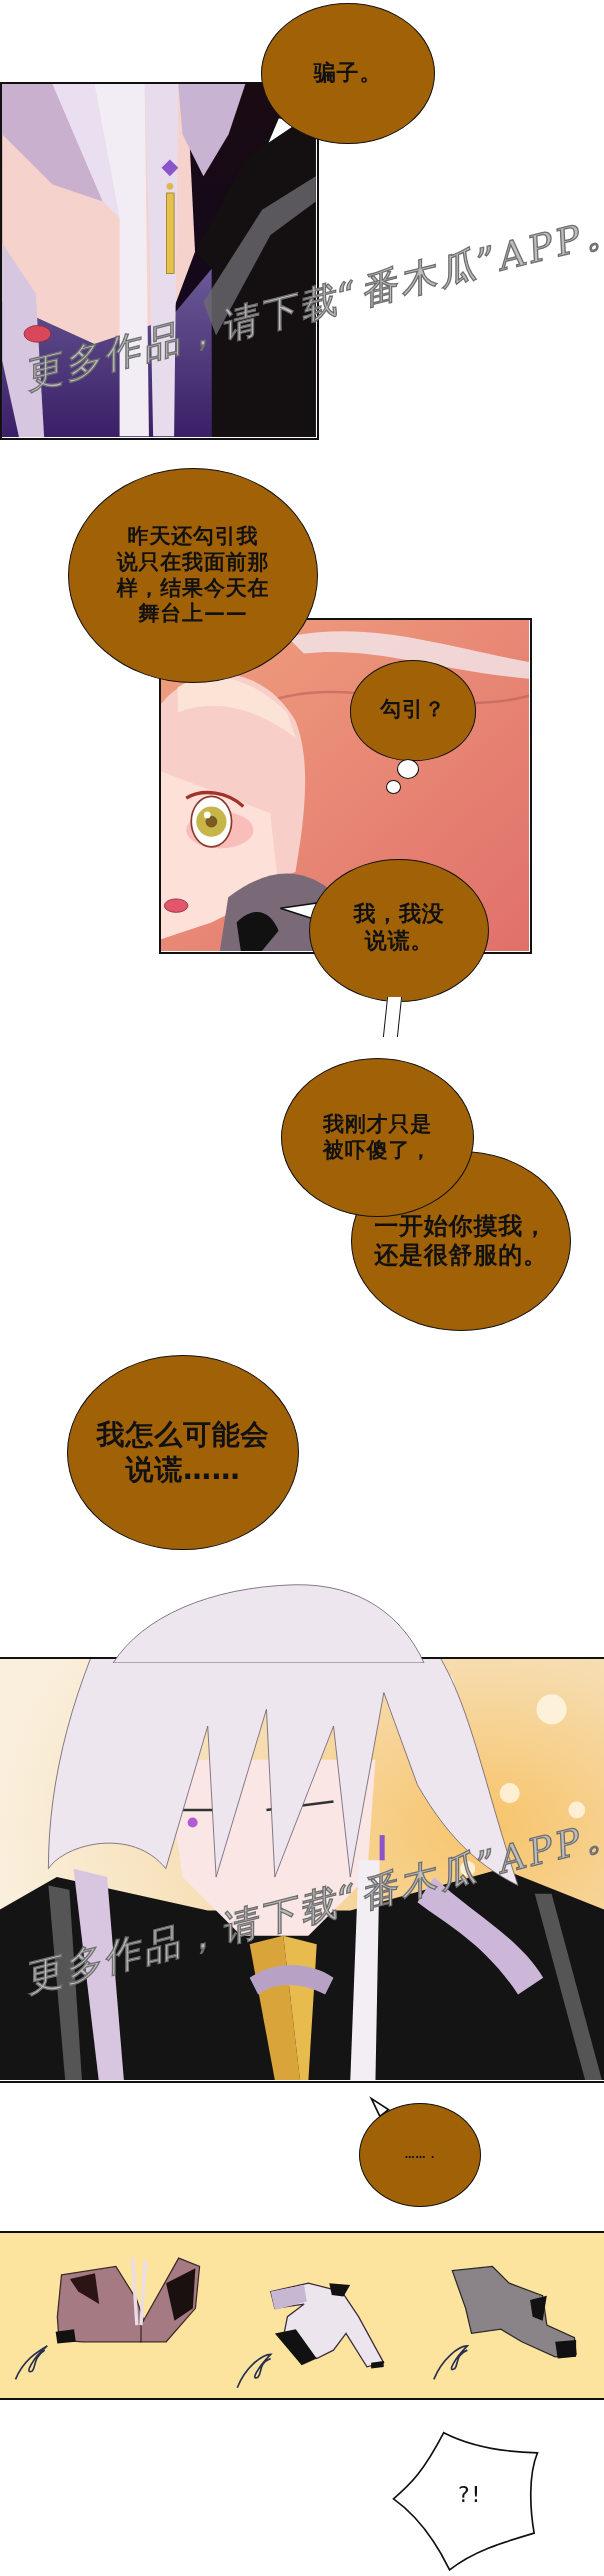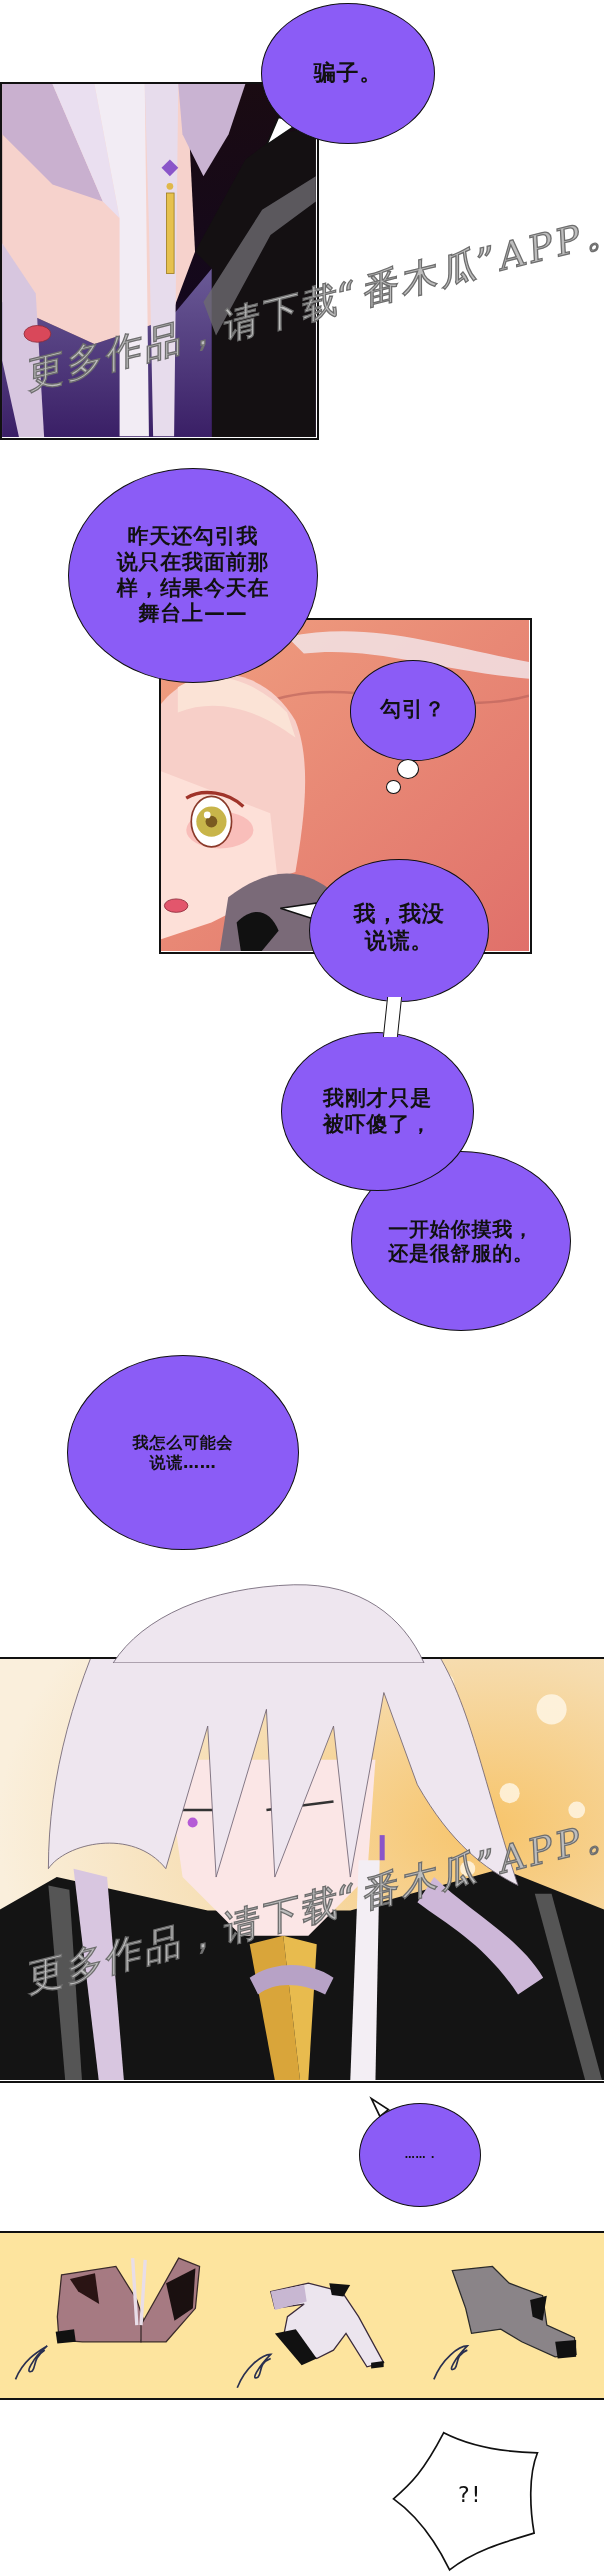--- a/index.html
+++ b/index.html
@@ -1,20 +1,20 @@
 <!DOCTYPE html>
 <html style="font-size:13.4px"><head>
 <meta charset="utf-8">
 <style>
   html, body { margin: 0; padding: 0; background: #ffffff; }
   body { width: 604px; height: 2576px; position: relative; overflow: hidden;
          font-family: "DejaVu Sans", "Liberation Sans", sans-serif; }
   .abs { position: absolute; }
   .panel { position: absolute; border: 2.5px solid #111; box-sizing: border-box; overflow: hidden; }
-  .bubble { position: absolute; background: #8b5cf6; border: 1.7px solid #111; border-radius: 50%;
+  .bubble { position: absolute; background: #a16207; border: 1.7px solid #111; border-radius: 50%;
             box-sizing: border-box; display: flex; align-items: center; justify-content: center;
             text-align: center; color: #111; z-index: 5; }
   .bubble .txt { font-weight: bold; line-height: 1.22; white-space: pre-line; letter-spacing: 0.8px; }
   .tail { position: absolute; z-index: 4; }
   .watermark { position: absolute; color: #bdbdbd; font-family: "DejaVu Serif", serif;
                font-size: 37px; white-space: nowrap; transform-origin: left center;
                -webkit-text-stroke: 1.3px #6e6e6e; letter-spacing: 3.4px; z-index: 6;
                font-style: italic; }
   svg { display: block; }
 </style>
@@ -114,32 +114,32 @@
 <svg class="tail" style="left:277px;top:898px;" width="59" height="34" viewBox="0 0 70 40">
   <polygon points="4,12 60,4 60,30" fill="#fff" stroke="#111" stroke-width="2"></polygon>
 </svg>
 <div class="bubble" style="left:309px;top:859px;width:180px;height:143px;">
   <span class="txt" style="font-size:22px;margin-top:-5px;">我，我没
 说谎。</span>
 </div>
 
 <div class="abs" style="left:385px;top:997px;width:13.4px;height:40px;background:#fff;border-left:1.7px solid #111;border-right:1.7px solid #111;z-index:6;transform:skewX(-6deg);"></div>
 
-<div class="bubble" style="left:281px;top:1032px;width:193px;height:159px;text-align:right;">
+<div class="bubble" style="left:281px;top:1058px;width:193px;height:159px;text-align:right;">
   <span class="txt" style="font-size:21px;">我刚才只是
 被吓傻了，</span>
 </div>
 
 <div class="bubble" style="left:351px;top:1151px;width:220px;height:180px;z-index:4;">
-  <span class="txt" style="font-size:20px;">一开始你摸我，
+  <span class="txt" style="font-size:24px;">一开始你摸我，
 还是很舒服的。</span>
 </div>
 
 <div class="bubble" style="left:67px;top:1355px;width:232px;height:195px;">
-  <span class="txt" style="font-size:16px;">我怎么可能会
+  <span class="txt" style="font-size:28px;">我怎么可能会
 说谎……</span>
 </div>
 
 <div class="panel" style="left:-2.5px;top:1657px;width:609px;height:426px;border-left:none;border-right:none;">
   <svg width="609" height="421" viewBox="0 0 726 502">
     <defs>
       <radialGradient id="p3bg" cx="0.8" cy="0.4" r="0.8">
         <stop offset="0" stop-color="#f7c46a"></stop>
         <stop offset="0.5" stop-color="#f6dcae"></stop>
         <stop offset="1" stop-color="#faefdc"></stop>

